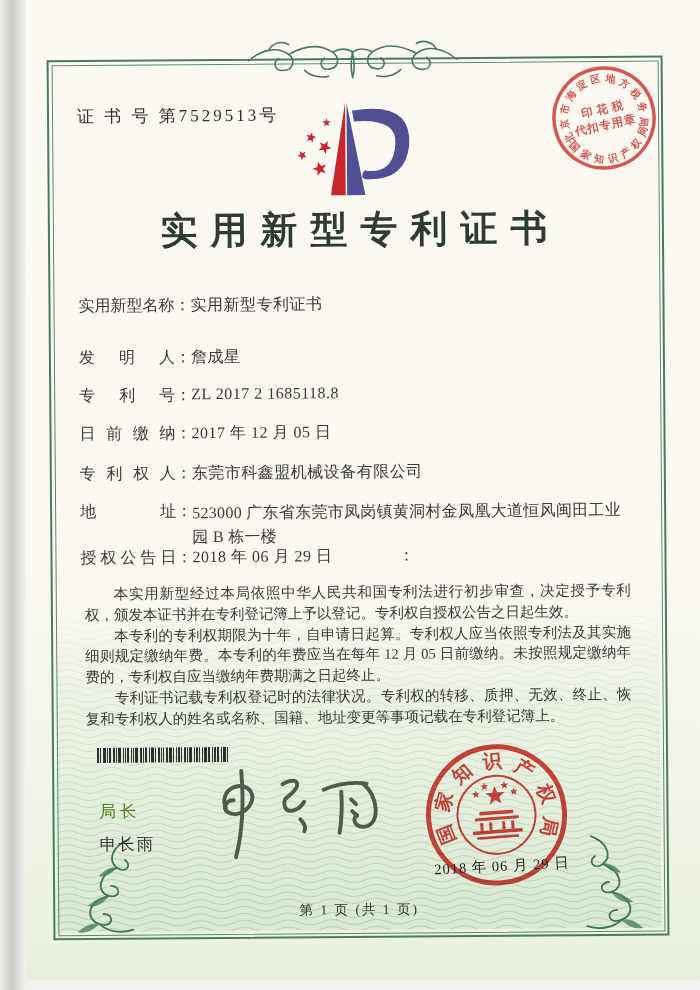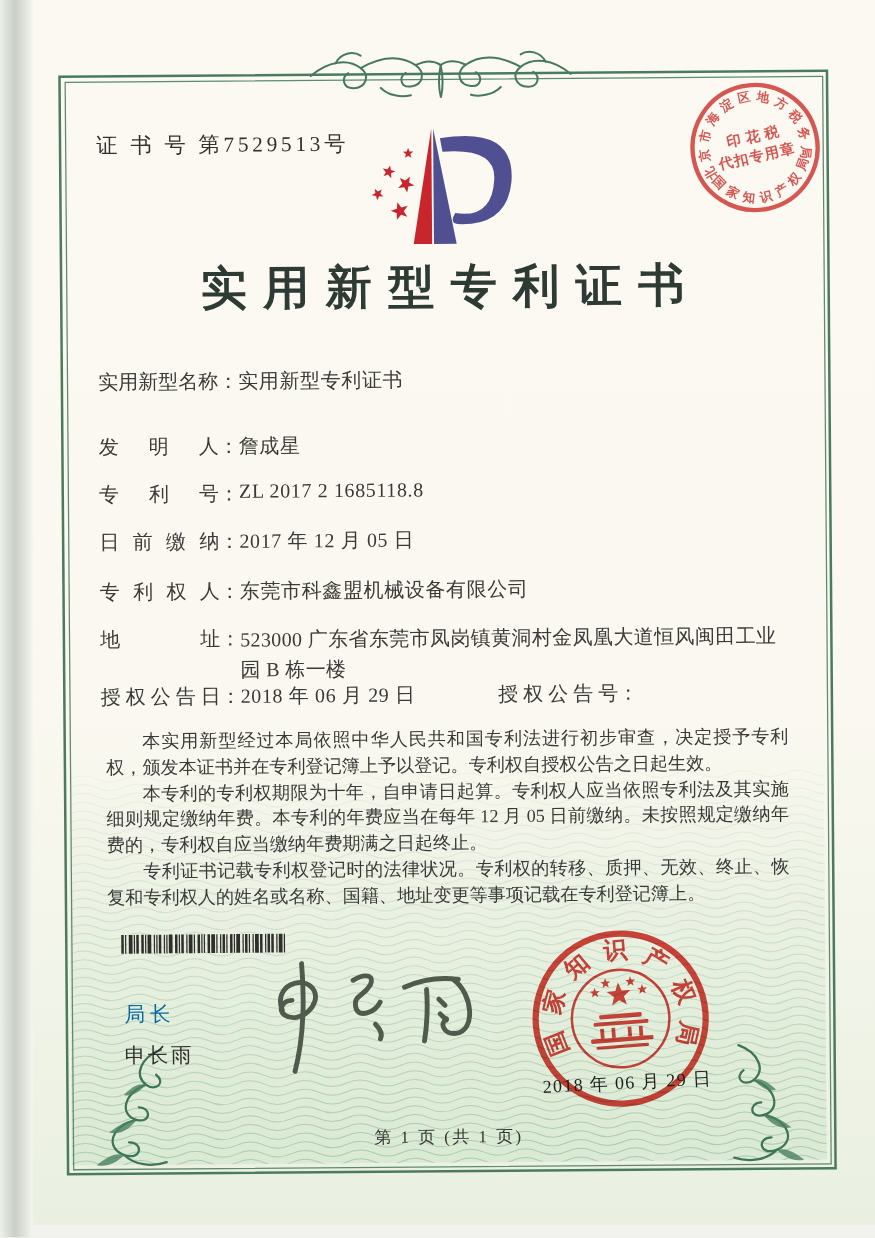--- a/index.html
+++ b/index.html
@@ -43,21 +43,21 @@
   #row-address{top:500px;} #row-address .val{width:442px;line-height:24px;letter-spacing:.3px;}
   #row-grant{top:546px;} #grant-no-group{position:absolute;left:318px;top:0;display:flex;}
 
   #paragraphs{left:84px;top:582px;width:546px;font-size:14.5px;line-height:20.8px;
     text-align:justify;color:#39393б;color:#393937;}
   #paragraphs p{margin:0;text-indent:2em;}
 
   #barcode{position:absolute;left:95px;top:746px;height:15px;display:flex;align-items:stretch;z-index:4;}
   #barcode i{display:block;background:#2e2e2c;height:100%;}
 
-  #sig-title{left:97px;top:799px;font-size:16.5px;letter-spacing:4px;color:#0369a1;}
+  #sig-title{left:97px;top:799px;font-size:16.5px;letter-spacing:4px;color:#4d7c0f;}
   #sig-name{left:97px;top:832px;font-size:16.5px;letter-spacing:2px;color:#2f2f2d;}
   #signature{position:absolute;left:196px;top:762px;width:186px;height:108px;z-index:4;}
 
   #office-seal{position:absolute;left:420px;top:742px;width:148px;height:148px;z-index:5;
     mix-blend-mode:multiply;opacity:.93;transform:rotate(-4deg);}
   #seal-date{left:426px;top:858px;width:146px;text-align:center;font-size:14.5px;
     letter-spacing:1px;color:#1e1e1c;transform:rotate(-2.5deg);z-index:6;}
 
   #tax-stamp{position:absolute;left:551px;top:64px;width:112px;height:112px;z-index:5;
     mix-blend-mode:multiply;opacity:.85;transform:rotate(-12deg);}
@@ -226,21 +226,20 @@
     <div class="row" id="row-address">
       <span class="lbl">地址</span>
         <span class="colon">：</span>
         <span class="val">523000 广东省东莞市凤岗镇黄洞村金凤凰大道恒风闽田工业园 B 栋一楼</span>
     </div>
     <div class="row" id="row-grant">
       <span class="lbl">授权公告日</span>
         <span class="colon">：</span>
         <span class="val">2018 年 06 月 29 日</span>
       <span id="grant-no-group">
-        <span class="lbl">授权公告号</span>
           <span class="colon">：</span>
       </span>
     </div>
 
     <div class="txt" id="paragraphs">
       <p>本实用新型经过本局依照中华人民共和国专利法进行初步审查，决定授予专利权，颁发本证书并在专利登记簿上予以登记。专利权自授权公告之日起生效。</p>
       <p>本专利的专利权期限为十年，自申请日起算。专利权人应当依照专利法及其实施细则规定缴纳年费。本专利的年费应当在每年 12 月 05 日前缴纳。未按照规定缴纳年费的，专利权自应当缴纳年费期满之日起终止。</p>
       <p>专利证书记载专利权登记时的法律状况。专利权的转移、质押、无效、终止、恢复和专利权人的姓名或名称、国籍、地址变更等事项记载在专利登记簿上。</p>
     </div>
 

